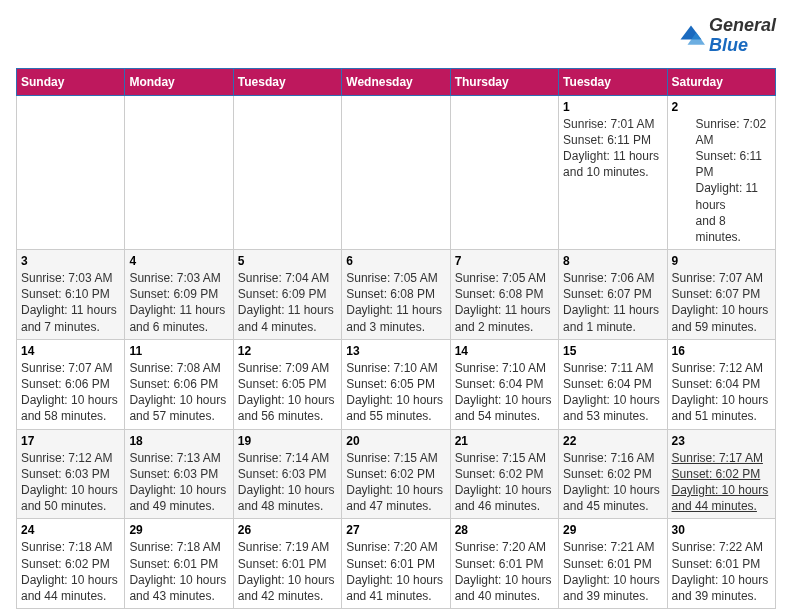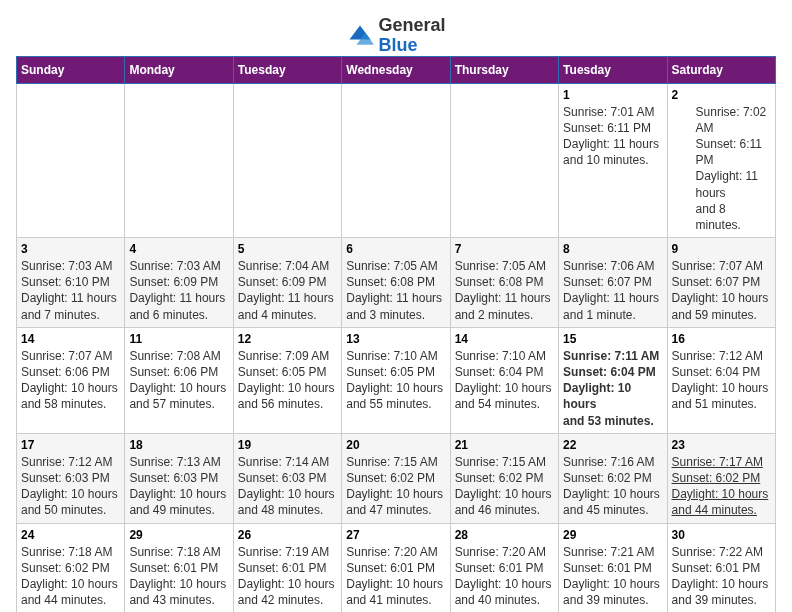--- a/index.html
+++ b/index.html
@@ -5,22 +5,24 @@
     * { box-sizing: border-box; margin: 0; padding: 0; }
     body {
       font-family: Arial, sans-serif;
       background: #fff;
       width: 792px;
       min-height: 612px;
       padding: 16px;
     }
     .header {
       display: flex;
-      justify-content: center;
+      justify-content: flex-end;
       align-items: flex-start;
+      margin-bottom: 12px;
+      font-style: italic;
     }
     .logo {
       display: flex;
       align-items: center;
       gap: 4px;
     }
     .logo-text {
       font-size: 18px;
       font-weight: bold;
       line-height: 1.1;
@@ -42,21 +44,21 @@
     .location {
       font-size: 14px;
       color: #555;
     }
     .calendar {
       width: 100%;
       border-collapse: collapse;
       font-size: 10.5px;
     }
     .calendar th {
-      background-color: #701a75;
+      background-color: #be185d;
       color: #fff;
       padding: 6px 4px;
       text-align: left;
       font-weight: bold;
       font-size: 12px;
       border: 1px solid #2e6db4;
     }
     .calendar td {
       border: 1px solid #ccc;
       vertical-align: top;
@@ -215,21 +217,21 @@
         </td>
         <td>
           <span class="day-num">14</span>
           <div class="day-info" style="white-space: pre-line;">Sunrise: 7:10 AM
 Sunset: 6:04 PM
 Daylight: 10 hours
 and 54 minutes.</div>
         </td>
         <td>
           <span class="day-num">15</span>
-          <div class="day-info" style="white-space: pre-line; font-weight: bold;">Sunrise: 7:11 AM
+          <div class="day-info" style="white-space: pre-line;">Sunrise: 7:11 AM
 Sunset: 6:04 PM
 Daylight: 10 hours
 and 53 minutes.</div>
         </td>
         <td>
           <span class="day-num">16</span>
           <div class="day-info" style="white-space: pre-line;">Sunrise: 7:12 AM
 Sunset: 6:04 PM
 Daylight: 10 hours
 and 51 minutes.</div>

